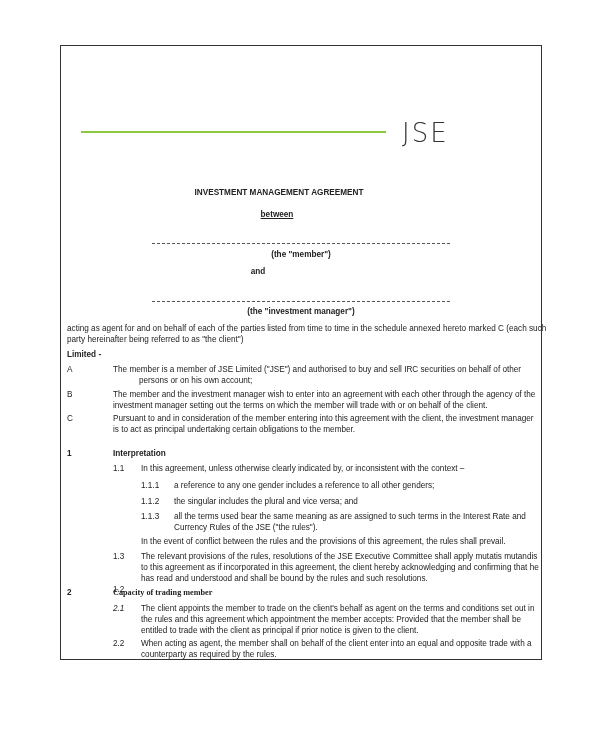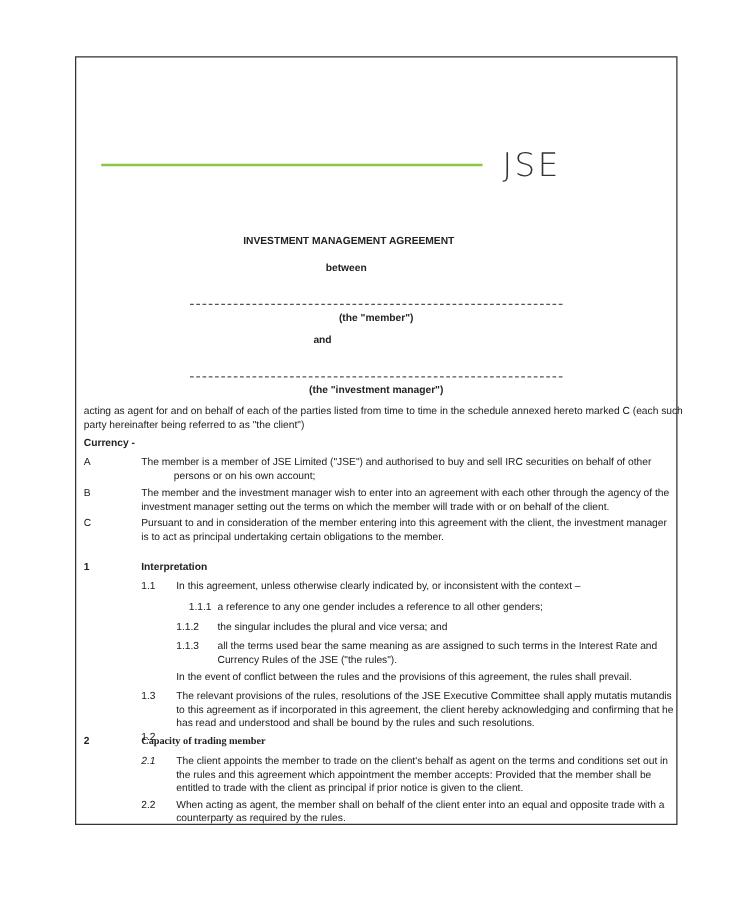--- a/index.html
+++ b/index.html
@@ -14,52 +14,52 @@
 </style>
 </head>
 <body>
 
 <div class="page"></div>
 
 <div class="greenline"></div>
 <div class="logo">JSE</div>
 
 <div class="t b c" style="left:60px;width:438px;top:187px;">INVESTMENT MANAGEMENT AGREEMENT</div>
-<div class="t b c" style="left:60px;width:434px;top:209px;">between</div>
+<div class="t b c" style="left:60px;width:434px;top:209px;text-decoration:underline;">between</div>
 
 <div class="dash" style="top:243px;"></div>
 <div class="t b c" style="left:60px;width:482px;top:249px;">(the "member")</div>
 <div class="t b c" style="left:60px;width:396px;top:266px;">and</div>
 <div class="dash" style="top:301px;"></div>
 <div class="t b c" style="left:60px;width:482px;top:306px;">(the "investment manager")</div>
 
 <div class="t" style="left:67px;top:323px;">acting as agent for and on behalf of each of the parties listed from time to time in the schedule annexed hereto marked C (each such</div>
 <div class="t" style="left:67px;top:334px;">party hereinafter being referred to as "the client")</div>
 
-<div class="t b" style="left:67px;top:349px;">Currency -</div>
+<div class="t b" style="left:67px;top:349px;">Limited -</div>
 
 <div class="t" style="left:67px;top:364px;">A</div>
 <div class="t" style="left:113px;top:364px;">The member is a member of JSE Limited ("JSE") and authorised to buy and sell IRC securities on behalf of other</div>
 <div class="t" style="left:113px;top:375px;padding-left:26px;">persons or on his own account;</div>
 
 <div class="t" style="left:67px;top:389px;">B</div>
 <div class="t" style="left:113px;top:389px;">The member and the investment manager wish to enter into an agreement with each other through the agency of the</div>
 <div class="t" style="left:113px;top:400px;">investment manager setting out the terms on which the member will trade with or on behalf of the client.</div>
 
 <div class="t" style="left:67px;top:413px;">C</div>
 <div class="t" style="left:113px;top:413px;">Pursuant to and in consideration of the member entering into this agreement with the client, the investment manager</div>
 <div class="t" style="left:113px;top:424px;">is to act as principal undertaking certain obligations to the member.</div>
 
 <div class="t b" style="left:67px;top:448px;">1</div>
 <div class="t b" style="left:113px;top:448px;">Interpretation</div>
 
 <div class="t" style="left:113px;top:463px;">1.1</div>
 <div class="t" style="left:141px;top:463px;">In this agreement, unless otherwise clearly indicated by, or inconsistent with the context –</div>
 
-<div class="t" style="left:141px;top:480px;margin-left:10px;">1.1.1</div>
+<div class="t" style="left:141px;top:480px;">1.1.1</div>
 <div class="t" style="left:174px;top:480px;">a reference to any one gender includes a reference to all other genders;</div>
 
 <div class="t" style="left:141px;top:496px;">1.1.2</div>
 <div class="t" style="left:174px;top:496px;">the singular includes the plural and vice versa; and</div>
 
 <div class="t" style="left:141px;top:511px;">1.1.3</div>
 <div class="t" style="left:174px;top:511px;">all the terms used bear the same meaning as are assigned to such terms in the Interest Rate and</div>
 <div class="t" style="left:174px;top:522px;">Currency Rules of the JSE ("the rules").</div>
 
 <div class="t" style="left:113px;top:536px;margin-top:48px;">1.2</div>

